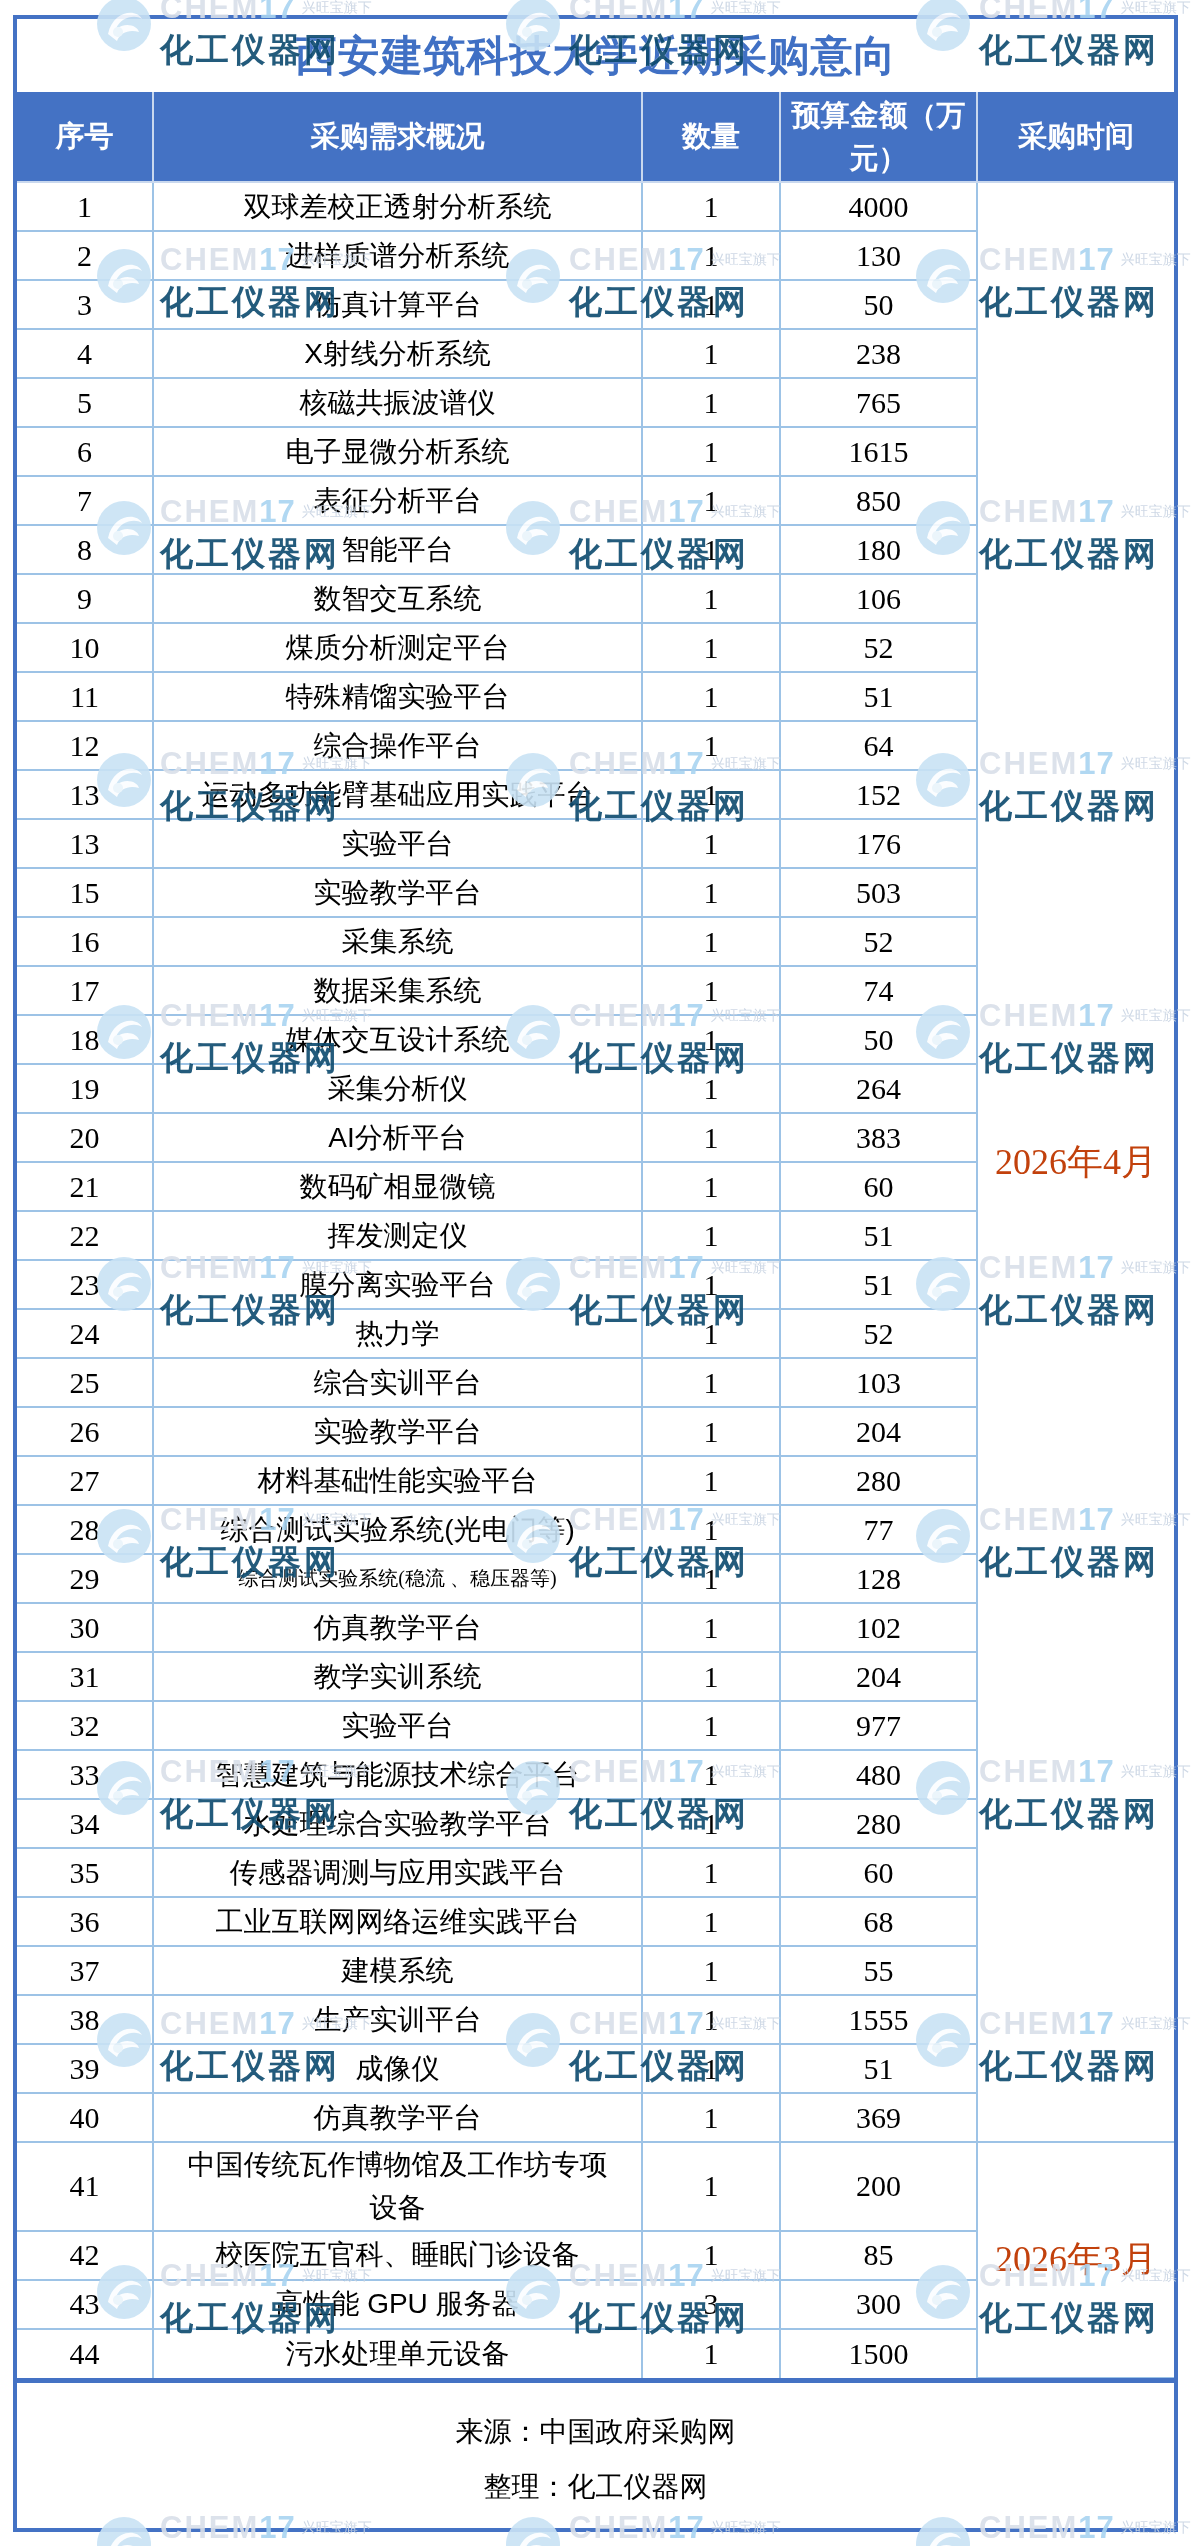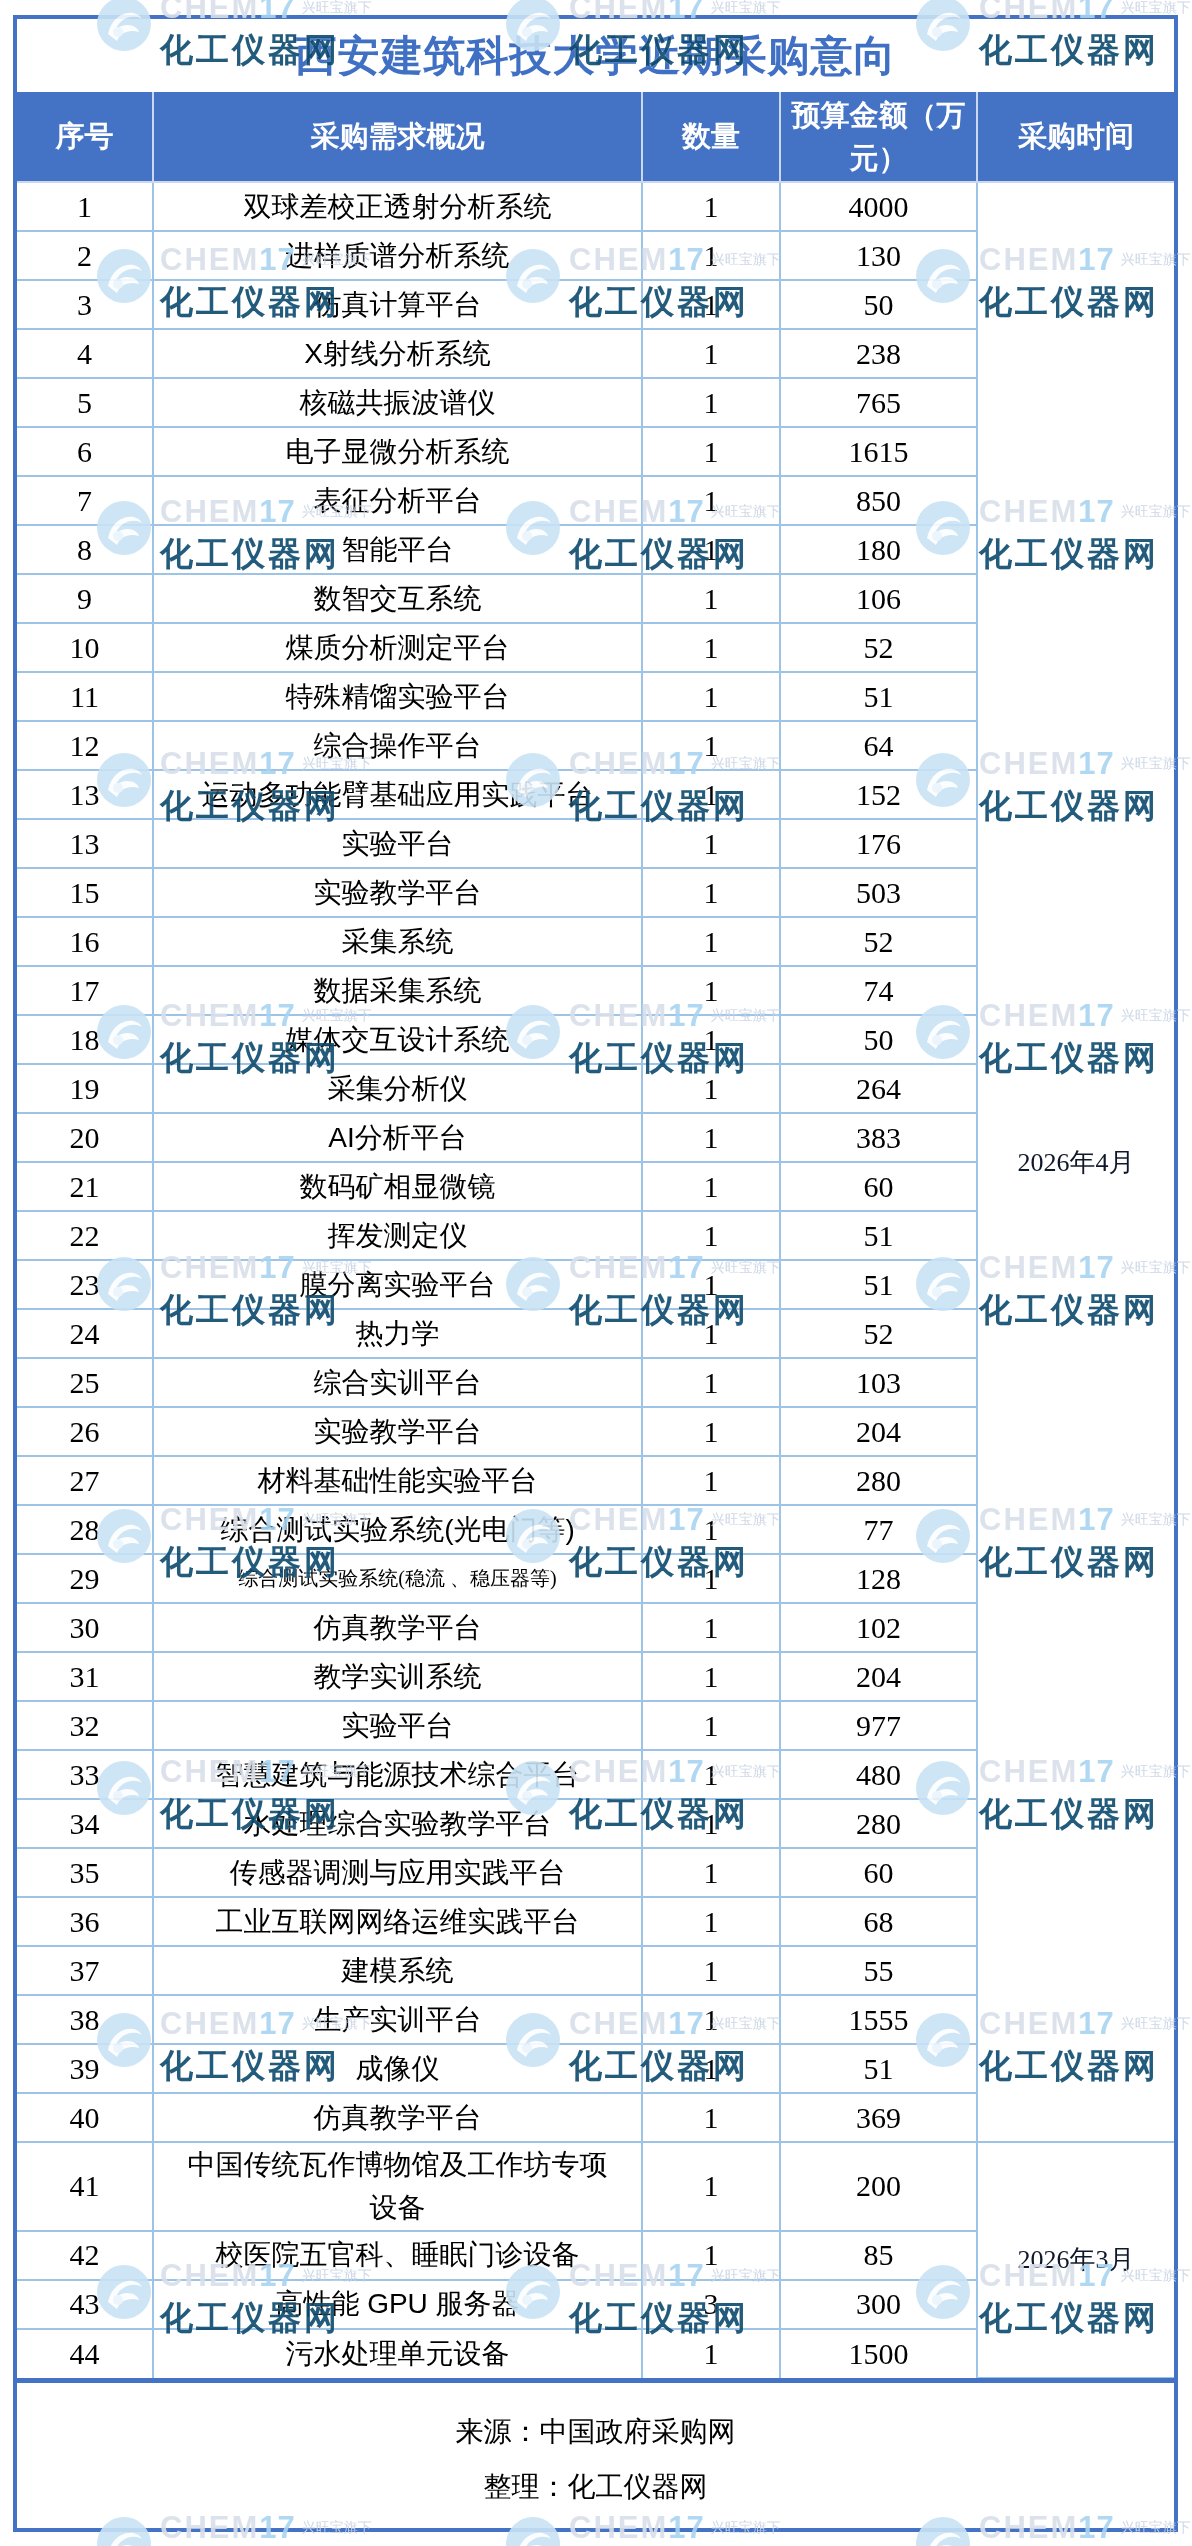--- a/index.html
+++ b/index.html
@@ -34,21 +34,21 @@
   table.grid th:first-child, table.grid td:first-child{border-left:none;}
   table.grid th:last-child, table.grid td:last-child{border-right:none;}
   table.grid tbody tr:last-child td{border-bottom:none;}
   td.c-no, td.c-qty, td.c-budget{
     font-family:"Liberation Serif","DejaVu Serif",serif;font-size:30px;color:#000;
   }
   td.c-item{font-size:28px;color:#000;}
   td.c-item.long{font-size:20px;font-family:Liberation Serif, serif;}
   td.c-item.narrow{padding:0 32px;line-height:1.55;}
   td.c-time{
-    font-family:"Liberation Serif","DejaVu Serif",serif;font-size:26px;color:#0f172a;
+    font-family:"Liberation Serif","DejaVu Serif",serif;font-size:36px;color:#c2410c;
   }
   .divider{height:5px;background:#4472C4;margin-top:-1px;}
   .footer{padding-top:28px;text-align:center;color:#000;}
   .footer .fline{font-size:28px;line-height:42px;margin-bottom:13px;white-space:nowrap;}
   
   .wm-layer{
     position:absolute;left:0;top:0;width:1192px;height:2546px;
     pointer-events:none;z-index:6;opacity:0.9;
   }
   .wm{position:absolute;width:320px;height:84px;white-space:nowrap;}

